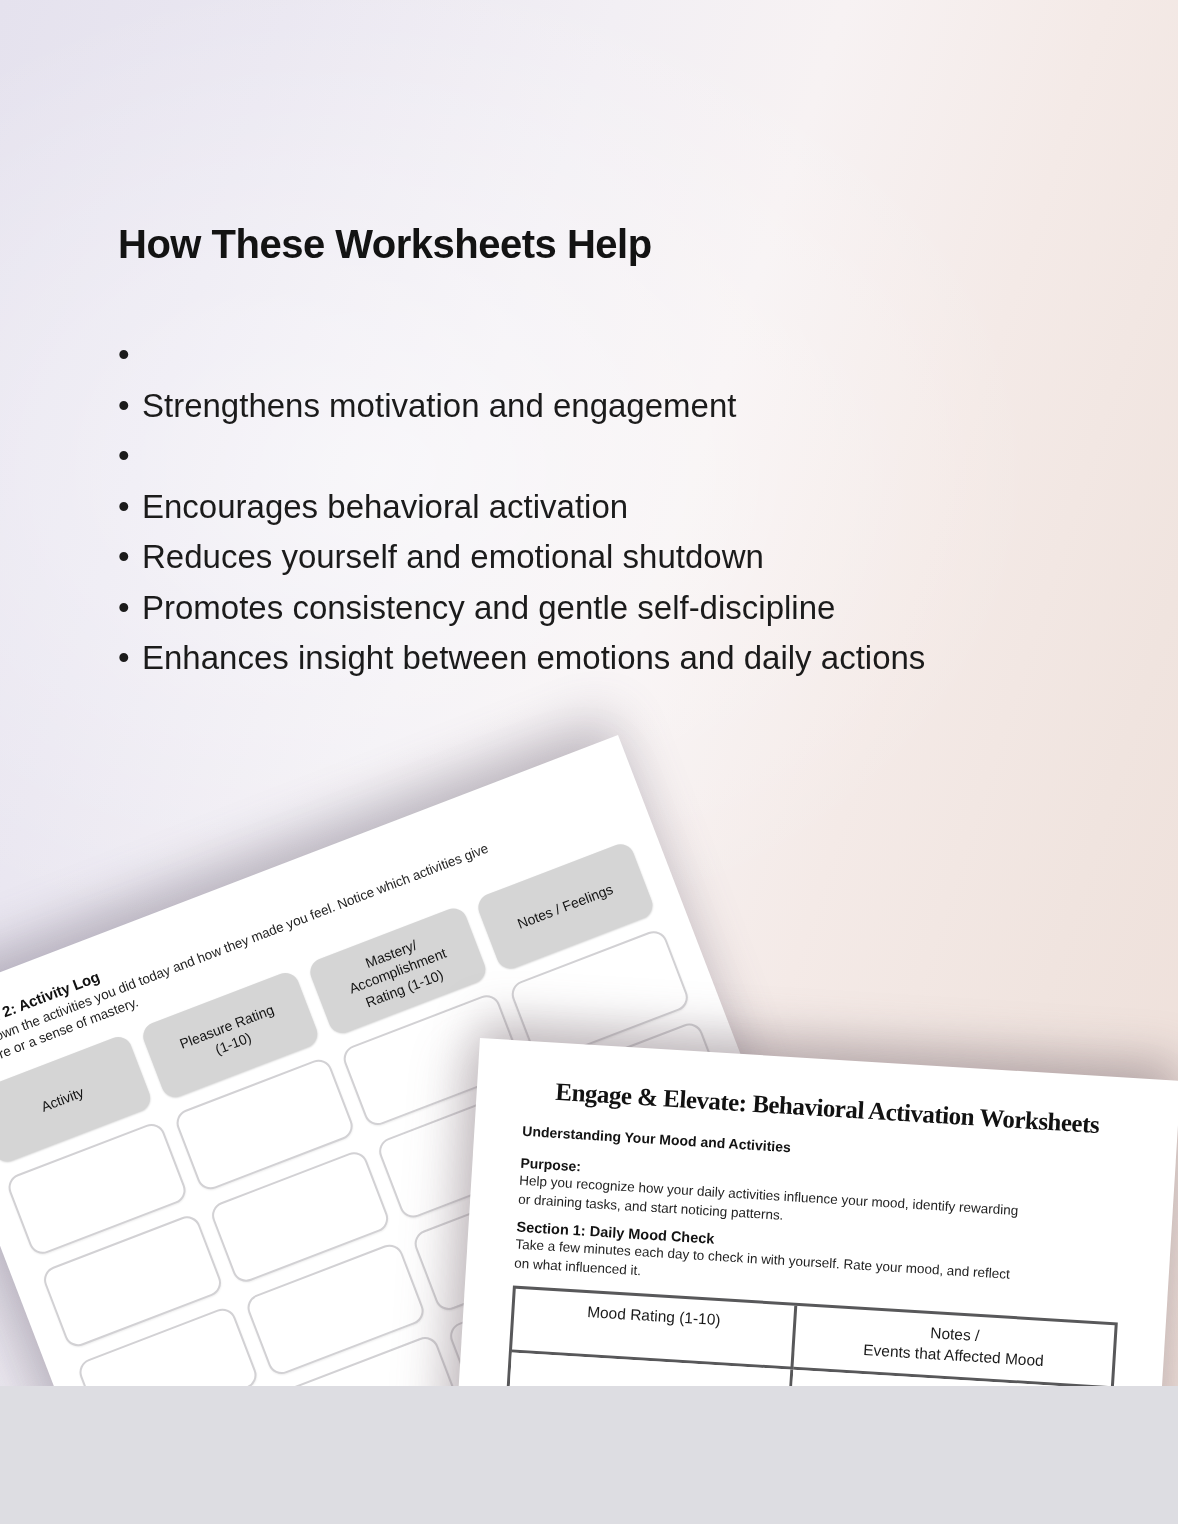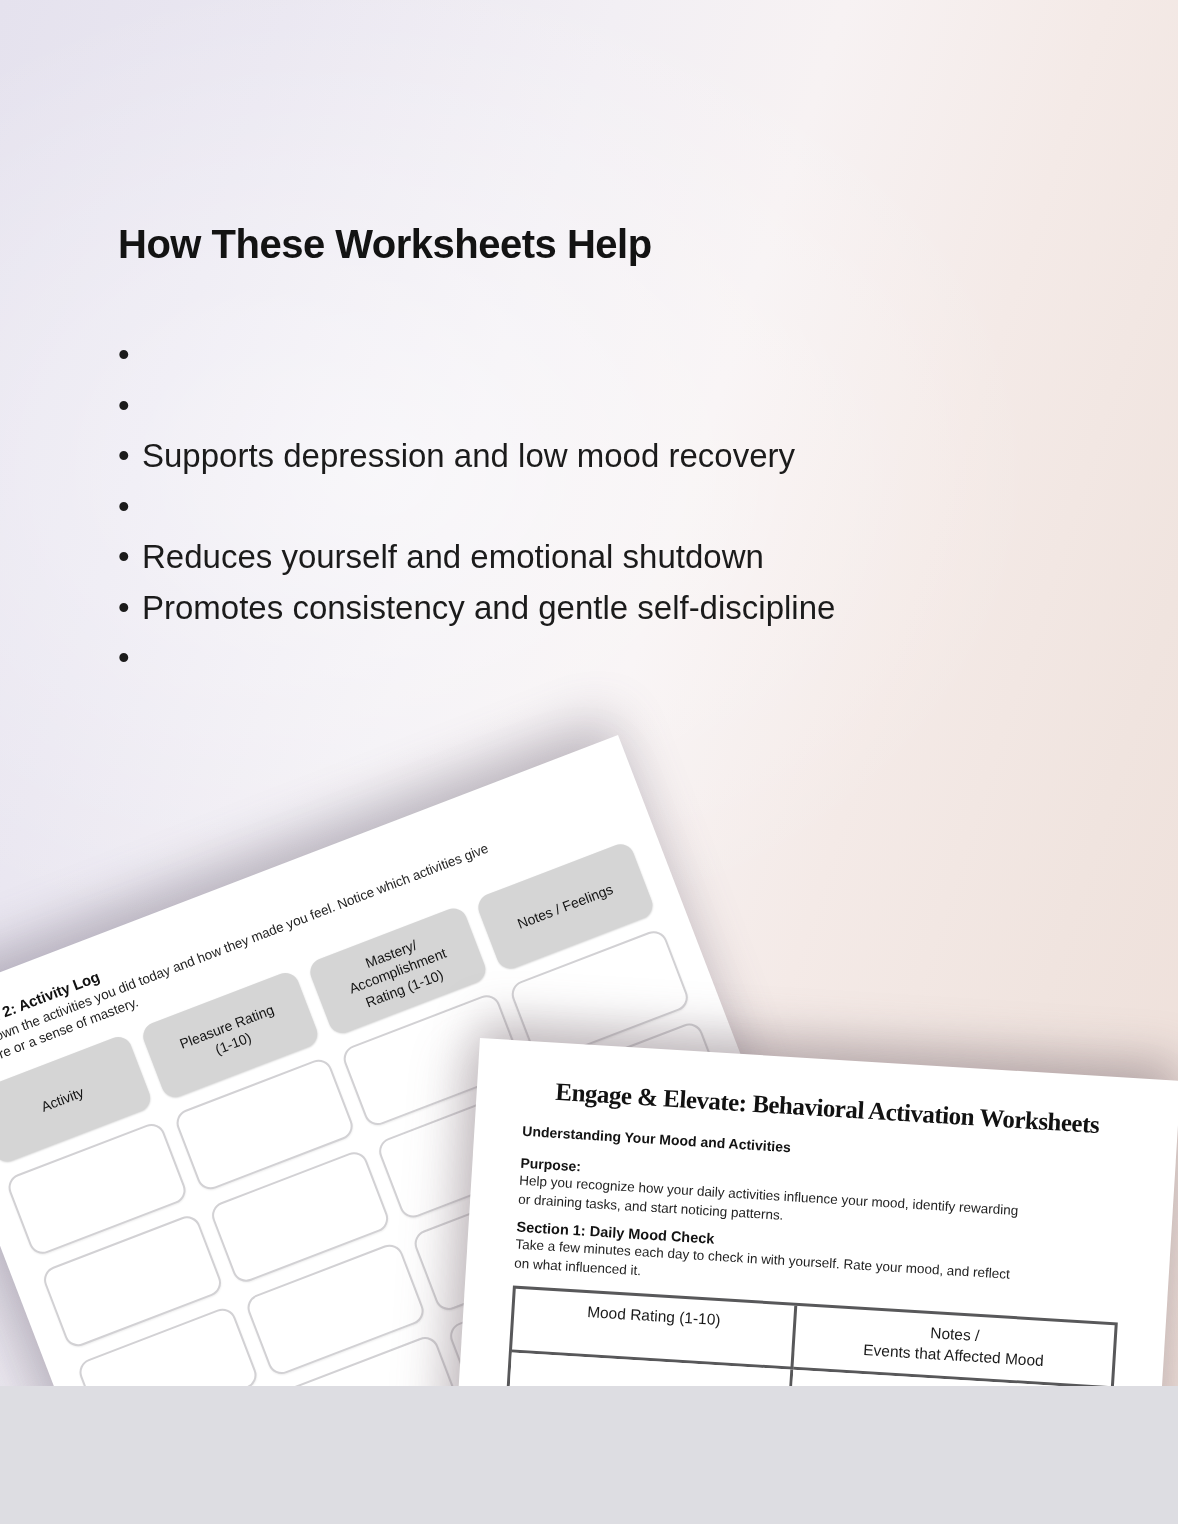--- a/index.html
+++ b/index.html
@@ -120,38 +120,40 @@
 <div class="canvas">
 
   <section class="intro">
     <h1>How These Worksheets Help</h1>
     <ul>
       <li>
           <span class="bullet">•</span>
         </li>
       <li>
           <span class="bullet">•</span>
-        </li>
-      <li>
-          <span class="bullet">•</span>
-          <span>Supports depression and low mood recovery</span>
-        </li>
-      <li>
-          <span class="bullet">•</span>
+          <span>Strengthens motivation and engagement</span>
+        </li>
+      <li>
+          <span class="bullet">•</span>
+        </li>
+      <li>
+          <span class="bullet">•</span>
+          <span>Encourages behavioral activation</span>
         </li>
       <li>
           <span class="bullet">•</span>
           <span>Reduces yourself and emotional shutdown</span>
         </li>
       <li>
           <span class="bullet">•</span>
           <span>Promotes consistency and gentle self-discipline</span>
         </li>
       <li>
           <span class="bullet">•</span>
+          <span>Enhances insight between emotions and daily actions</span>
         </li>
     </ul>
   </section>
 
   <section class="sheet sheet-activity">
     <div class="al-title">Section 2: Activity Log</div>
     <div class="al-desc">Write down the activities you did today and how they made you feel. Notice which activities give
 pleasure or a sense of mastery.</div>
     <div class="al-grid">
       <div class="al-header">Activity</div>

